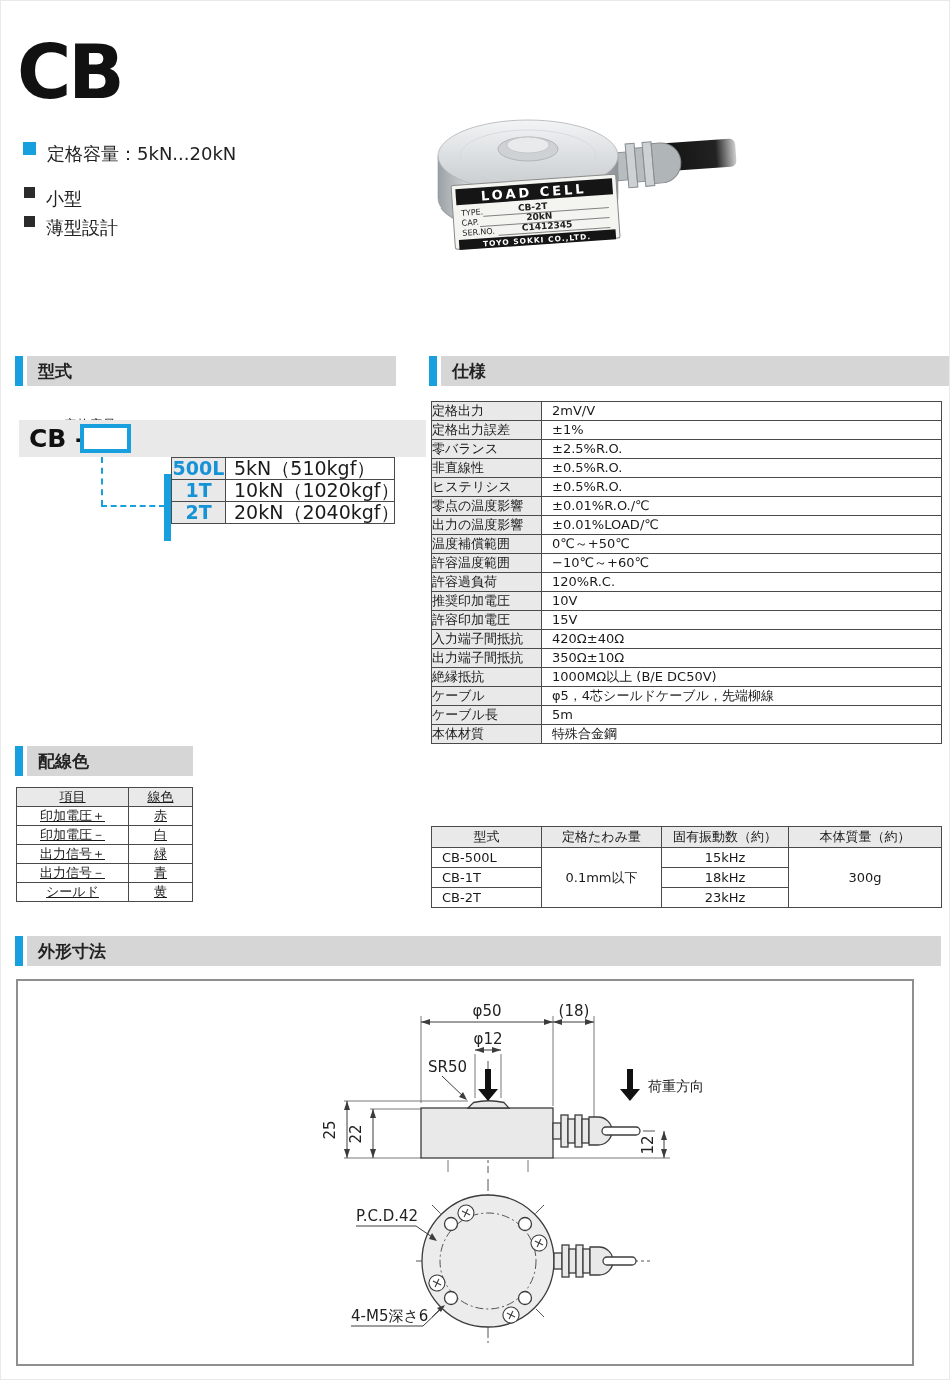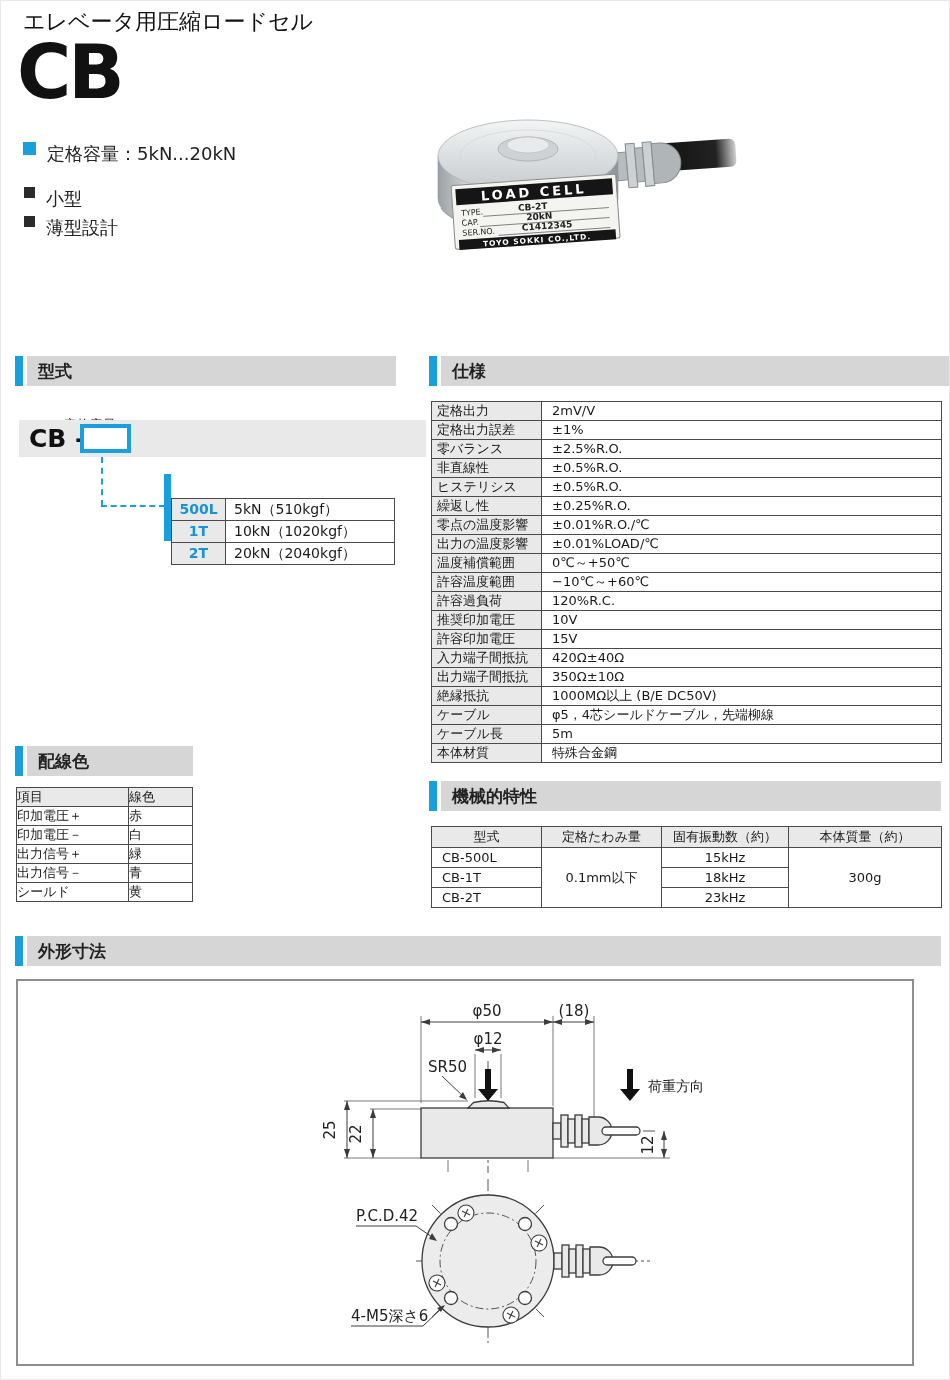--- a/index.html
+++ b/index.html
@@ -25,49 +25,48 @@
   .model-bar { position:absolute; left:18px; top:419px; width:407px; height:37px; background:#e9e9e9; }
   .model-prefix { font-size:25px; font-weight:bold; line-height:37px; padding-left:10px; color:#111; }
   .model-box { position:absolute; left:79px; top:423px; width:51px; height:29px; background:#fff; border:4px solid #189fdd; }
   .dash-v { position:absolute; left:100px; top:456px; width:0; height:49px; border-left:2px dashed #189fdd; }
   .dash-h { position:absolute; left:100px; top:504px; width:64px; height:0; border-top:2px dashed #189fdd; }
   .opt-accent { position:absolute; left:163px; top:473px; width:7px; height:67px; background:#189fdd; }
 
   table { border-collapse:collapse; table-layout:fixed; }
   td,th { border:1px solid #4a4a4a; overflow:hidden; white-space:nowrap; font-weight:normal; }
 
-  .opt-table { position:absolute; left:170px; top:497px; width:224px; font-size:14px; }
+  .opt-table { position:absolute; left:170px; top:456px; width:224px; font-size:19px; }
   .opt-table td { line-height:21px; }
   .opt-table .code { width:54px; background:#e9e9e9; color:#1693d6; font-weight:bold; text-align:center; }
   .opt-table .val { padding-left:8px; }
 
   .spec-table { position:absolute; left:430px; top:400px; width:511px; font-size:13px; }
   .spec-table td { line-height:18px; }
-  .spec-table .lab { width:110px; background:#e9e9e9; padding-left:5px; }
+  .spec-table .lab { width:110px; background:#e9e9e9; }
   .spec-table .val { padding-left:10px; }
 
-  .wire-table { position:absolute; left:15px; top:786px; width:177px; font-size:13px; text-align:left; }
+  .wire-table { position:absolute; left:15px; top:786px; width:177px; font-size:13px; text-align:center;text-decoration:underline; }
   .wire-table td,.wire-table th { line-height:18px; }
   .wire-table th { background:#e9e9e9; }
   .wire-table .c1 { width:112px; }
 
   .mech-table { position:absolute; left:430px; top:825px; width:511px; font-size:13px; text-align:center; }
   .mech-table th { background:#e9e9e9; line-height:20px; }
   .mech-table td { line-height:19px;margin-top:8px; }
   .mech-table .model { text-align:left; padding-left:10px; }
 
   .draw-box { position:absolute; left:15px; top:978px; width:898px; height:387px; border:2px solid #8f8f8f; background:#fff; }
   svg text { font-family:"DejaVu Sans","Liberation Sans",sans-serif; }
 </style>
 </head>
 <body>
 
 <div class="page">
 
-  <div class="subtitle">エレベータ用圧縮ロードセル</div>
   <div class="product-code">CB</div>
 
   <svg class="photo" style="position:absolute;left:420px;top:85px" width="330" height="185" viewBox="0 0 330 185">
     <defs>
       <linearGradient id="cableG" x1="0" y1="0" x2="1" y2="0">
         <stop offset="0" stop-color="#111"></stop>
           <stop offset="0.75" stop-color="#222"></stop>
           <stop offset="1" stop-color="#cfcfcf"></stop>
       </linearGradient>
       <linearGradient id="topG" x1="0" y1="0" x2="0" y2="1">
@@ -181,24 +180,20 @@
         </tr>
     <tr>
           <td class="lab">非直線性</td>
           <td class="val">±0.5%R.O.</td>
         </tr>
     <tr>
           <td class="lab">ヒステリシス</td>
           <td class="val">±0.5%R.O.</td>
         </tr>
     <tr>
-          <td class="lab">繰返し性</td>
-          <td class="val">±0.25%R.O.</td>
-        </tr>
-    <tr>
           <td class="lab">零点の温度影響</td>
           <td class="val">±0.01%R.O./℃</td>
         </tr>
     <tr>
           <td class="lab">出力の温度影響</td>
           <td class="val">±0.01%LOAD/℃</td>
         </tr>
     <tr>
           <td class="lab">温度補償範囲</td>
           <td class="val">0℃～+50℃</td>
@@ -273,25 +268,20 @@
           <td>出力信号－</td>
           <td>青</td>
         </tr>
     <tr>
           <td>シールド</td>
           <td>黄</td>
         </tr>
   </tbody>
     </table>
 
-  <div class="sec-head" style="left:428px;top:780px;width:512px">
-    <div class="bar"></div>
-    <div class="gap"></div>
-    <div class="lbl">機械的特性</div>
-  </div>
   <table class="mech-table">
     <tbody>
         <tr>
       <th style="width:110px">型式</th>
       <th style="width:120px">定格たわみ量</th>
       <th style="width:127px">固有振動数（約）</th>
       <th>本体質量（約）</th>
     </tr>
     <tr>
       <td class="model">CB-500L</td>

